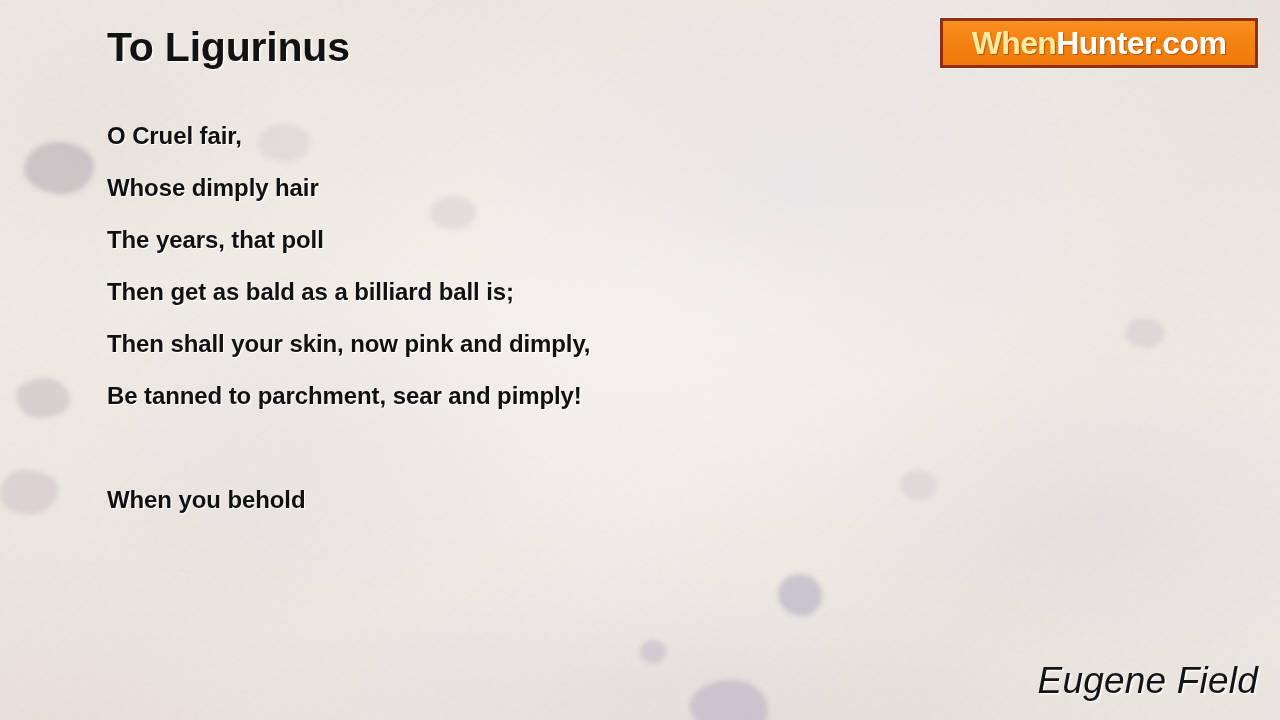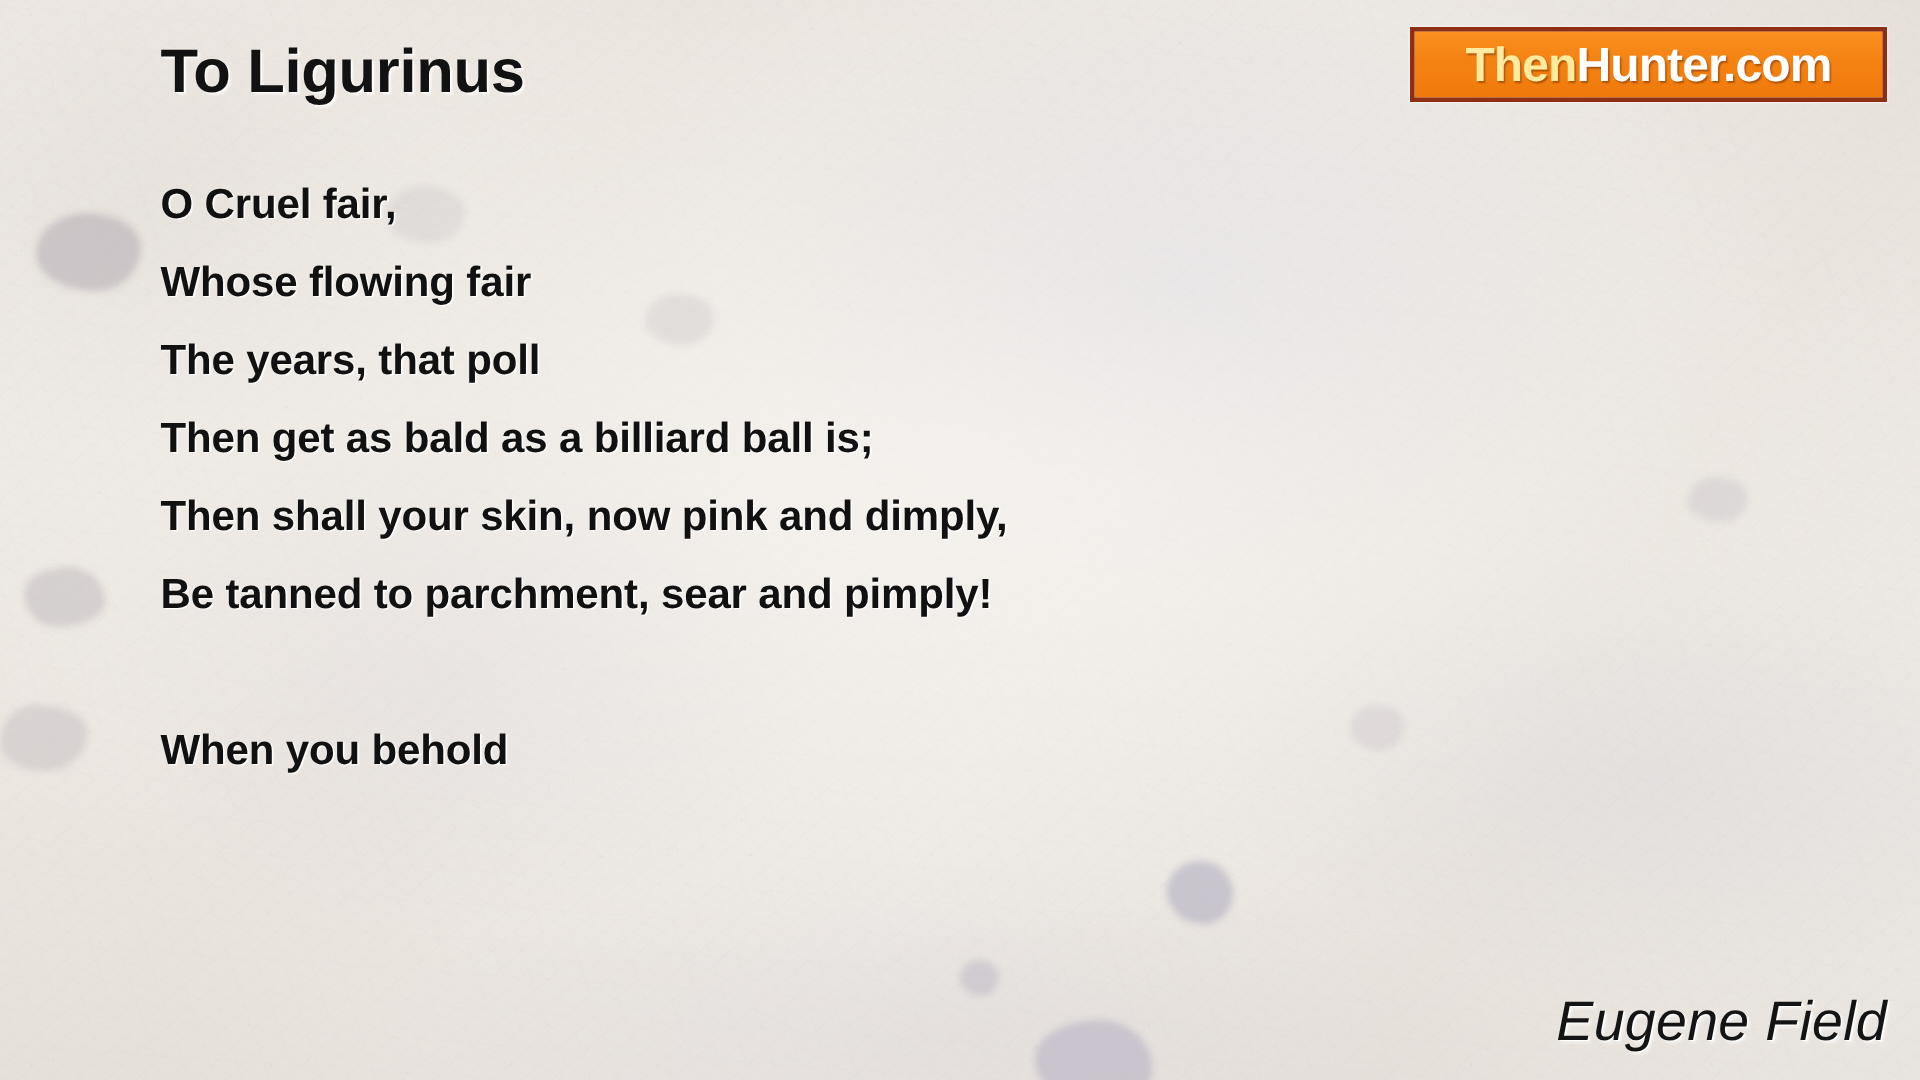--- a/index.html
+++ b/index.html
@@ -113,21 +113,21 @@
     white-space: nowrap;
   }
 
   .poem-body {
     position: absolute;
     left: 107px;
     top: 110px;
     width: 820px;
   }
   .poem-line {
-    font-size: 28px;
+    font-size: 24px;
     font-weight: bold;
     line-height: 52px;
     color: #111111;
     letter-spacing: -0.1px;
     white-space: pre;
     text-shadow: 1px 1px 0 rgba(255,255,255,0.9), 1px 1px 2px rgba(255,255,255,0.5);
     min-height: 52px;
   }
   .poem-line.blank {
     color: transparent;
@@ -194,31 +194,31 @@
   <div class="blot blot-h"></div>
   <div class="blot blot-i"></div>
   <div class="blot blot-j"></div>
 
   <div class="content">
 
     <h1 class="poem-title">To Ligurinus</h1>
 
     <div class="poem-body">
       <div class="poem-line">O Cruel fair,</div>
-      <div class="poem-line">Whose flowing fair</div>
+      <div class="poem-line">Whose dimply hair</div>
       <div class="poem-line">The years, that poll</div>
       <div class="poem-line">Then get as bald as a billiard ball is;</div>
       <div class="poem-line">Then shall your skin, now pink and dimply,</div>
       <div class="poem-line">Be tanned to parchment, sear and pimply!</div>
       <div class="poem-line blank"></div>
       <div class="poem-line">When you behold</div>
     </div>
 
     <div class="poem-author">Eugene Field</div>
 
     <div class="logo">
       <span class="logo-text">
-        <span class="logo-poem">Then</span><span class="logo-hunter">Hunter.com</span>
+        <span class="logo-poem">When</span><span class="logo-hunter">Hunter.com</span>
       </span>
     </div>
 
   </div>
 </div>
 
 </body></html>

